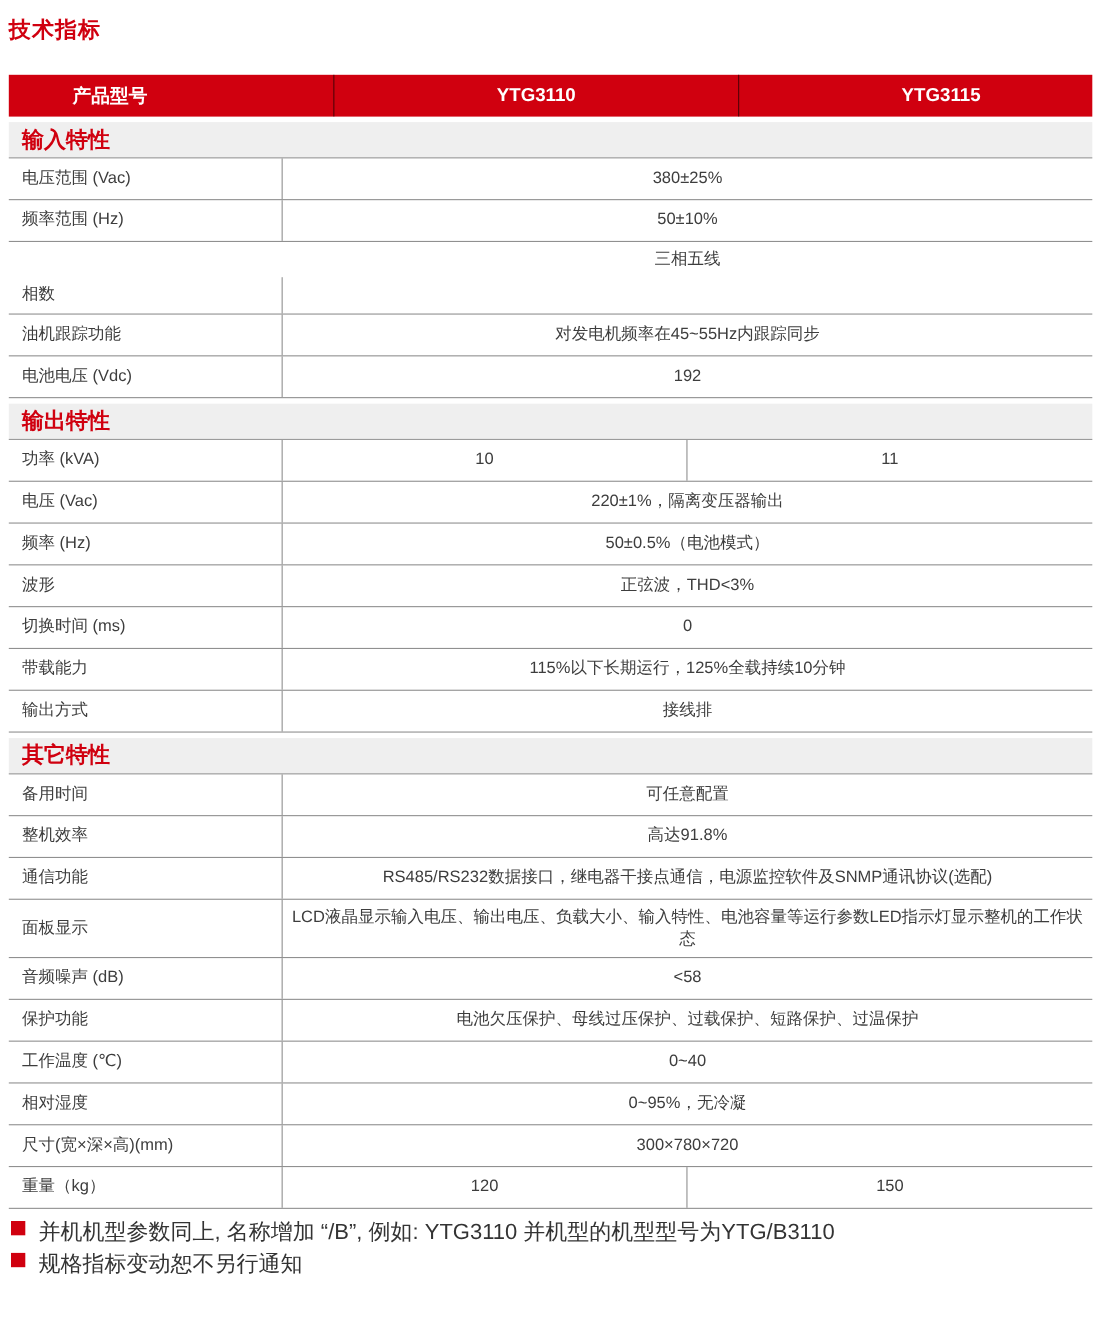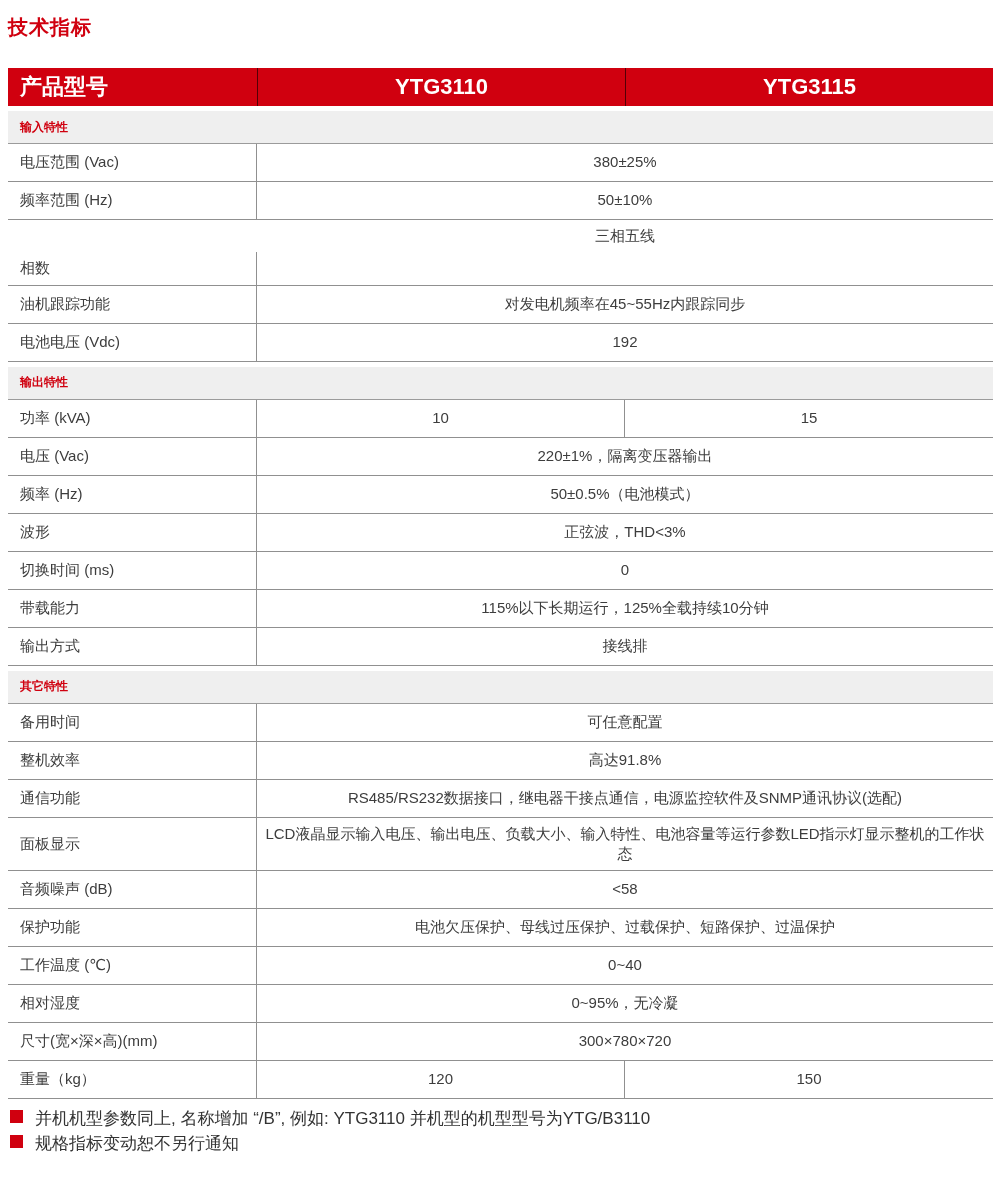--- a/index.html
+++ b/index.html
@@ -24,38 +24,39 @@
     margin:0 0 27px 0;
     letter-spacing:1px;
   }
   .spec-table{width:985px;}
   .thead{
     display:grid;
     grid-template-columns:249px 368px 368px;
     background:var(--accent);
     color:#fff;
     font-weight:bold;
-    font-size:22px;
+    font-size:17px;
     height:38px;
+    padding-left:46px;
   }
   .thead .hc{
     display:flex;align-items:center;height:100%;
   }
   .thead .hc.first{padding-left:12px;justify-content:flex-start;}
   .thead .hc.model{justify-content:center;border-left:1px solid rgba(0,0,0,0.6);}
   .band{
     margin-top:5px;
     background:var(--section-bg);
     border-bottom:1px solid var(--band-border);
     height:33px;
     display:flex;align-items:center;
     padding-left:12px;
     color:var(--accent);
     font-weight:bold;
-    font-size:12px;
+    font-size:20px;
   }
   .row{
     display:grid;
     grid-template-columns:249px 368px 368px;
     border-bottom:1px solid var(--border);
     min-height:38px;
     font-size:15px;
     color:var(--text);
   }
   .row .cell{
@@ -78,21 +79,21 @@
     border-right:1px solid var(--border);
   }
   .row.split .v2{
     justify-content:center;text-align:center;
   }
   .footnotes{margin-top:9px;padding-left:2px;}
   .fn{
     display:flex;
     align-items:flex-start;
     margin-bottom:4px;
-    font-size:17px;
+    font-size:20px;
     color:#333;
     line-height:1.25;
   }
   .fn .bullet{
     flex:0 0 auto;
     width:13px;height:13px;
     background:var(--accent);
     margin:2px 12px 0 0;
   }
 </style>
@@ -131,21 +132,21 @@
         <div class="row">
           <div class="cell label">电池电压 (Vdc)</div>
           <div class="cell val">192</div>
         </div>
         <div class="band">
           <div>输出特性</div>
         </div>
         <div class="row split">
           <div class="cell label">功率 (kVA)</div>
           <div class="cell v1">10</div>
-          <div class="cell v2">15</div>
+          <div class="cell v2">11</div>
         </div>
         <div class="row">
           <div class="cell label">电压 (Vac)</div>
           <div class="cell val">220±1%，隔离变压器输出</div>
         </div>
         <div class="row">
           <div class="cell label">频率 (Hz)</div>
           <div class="cell val">50±0.5%（电池模式）</div>
         </div>
         <div class="row">

